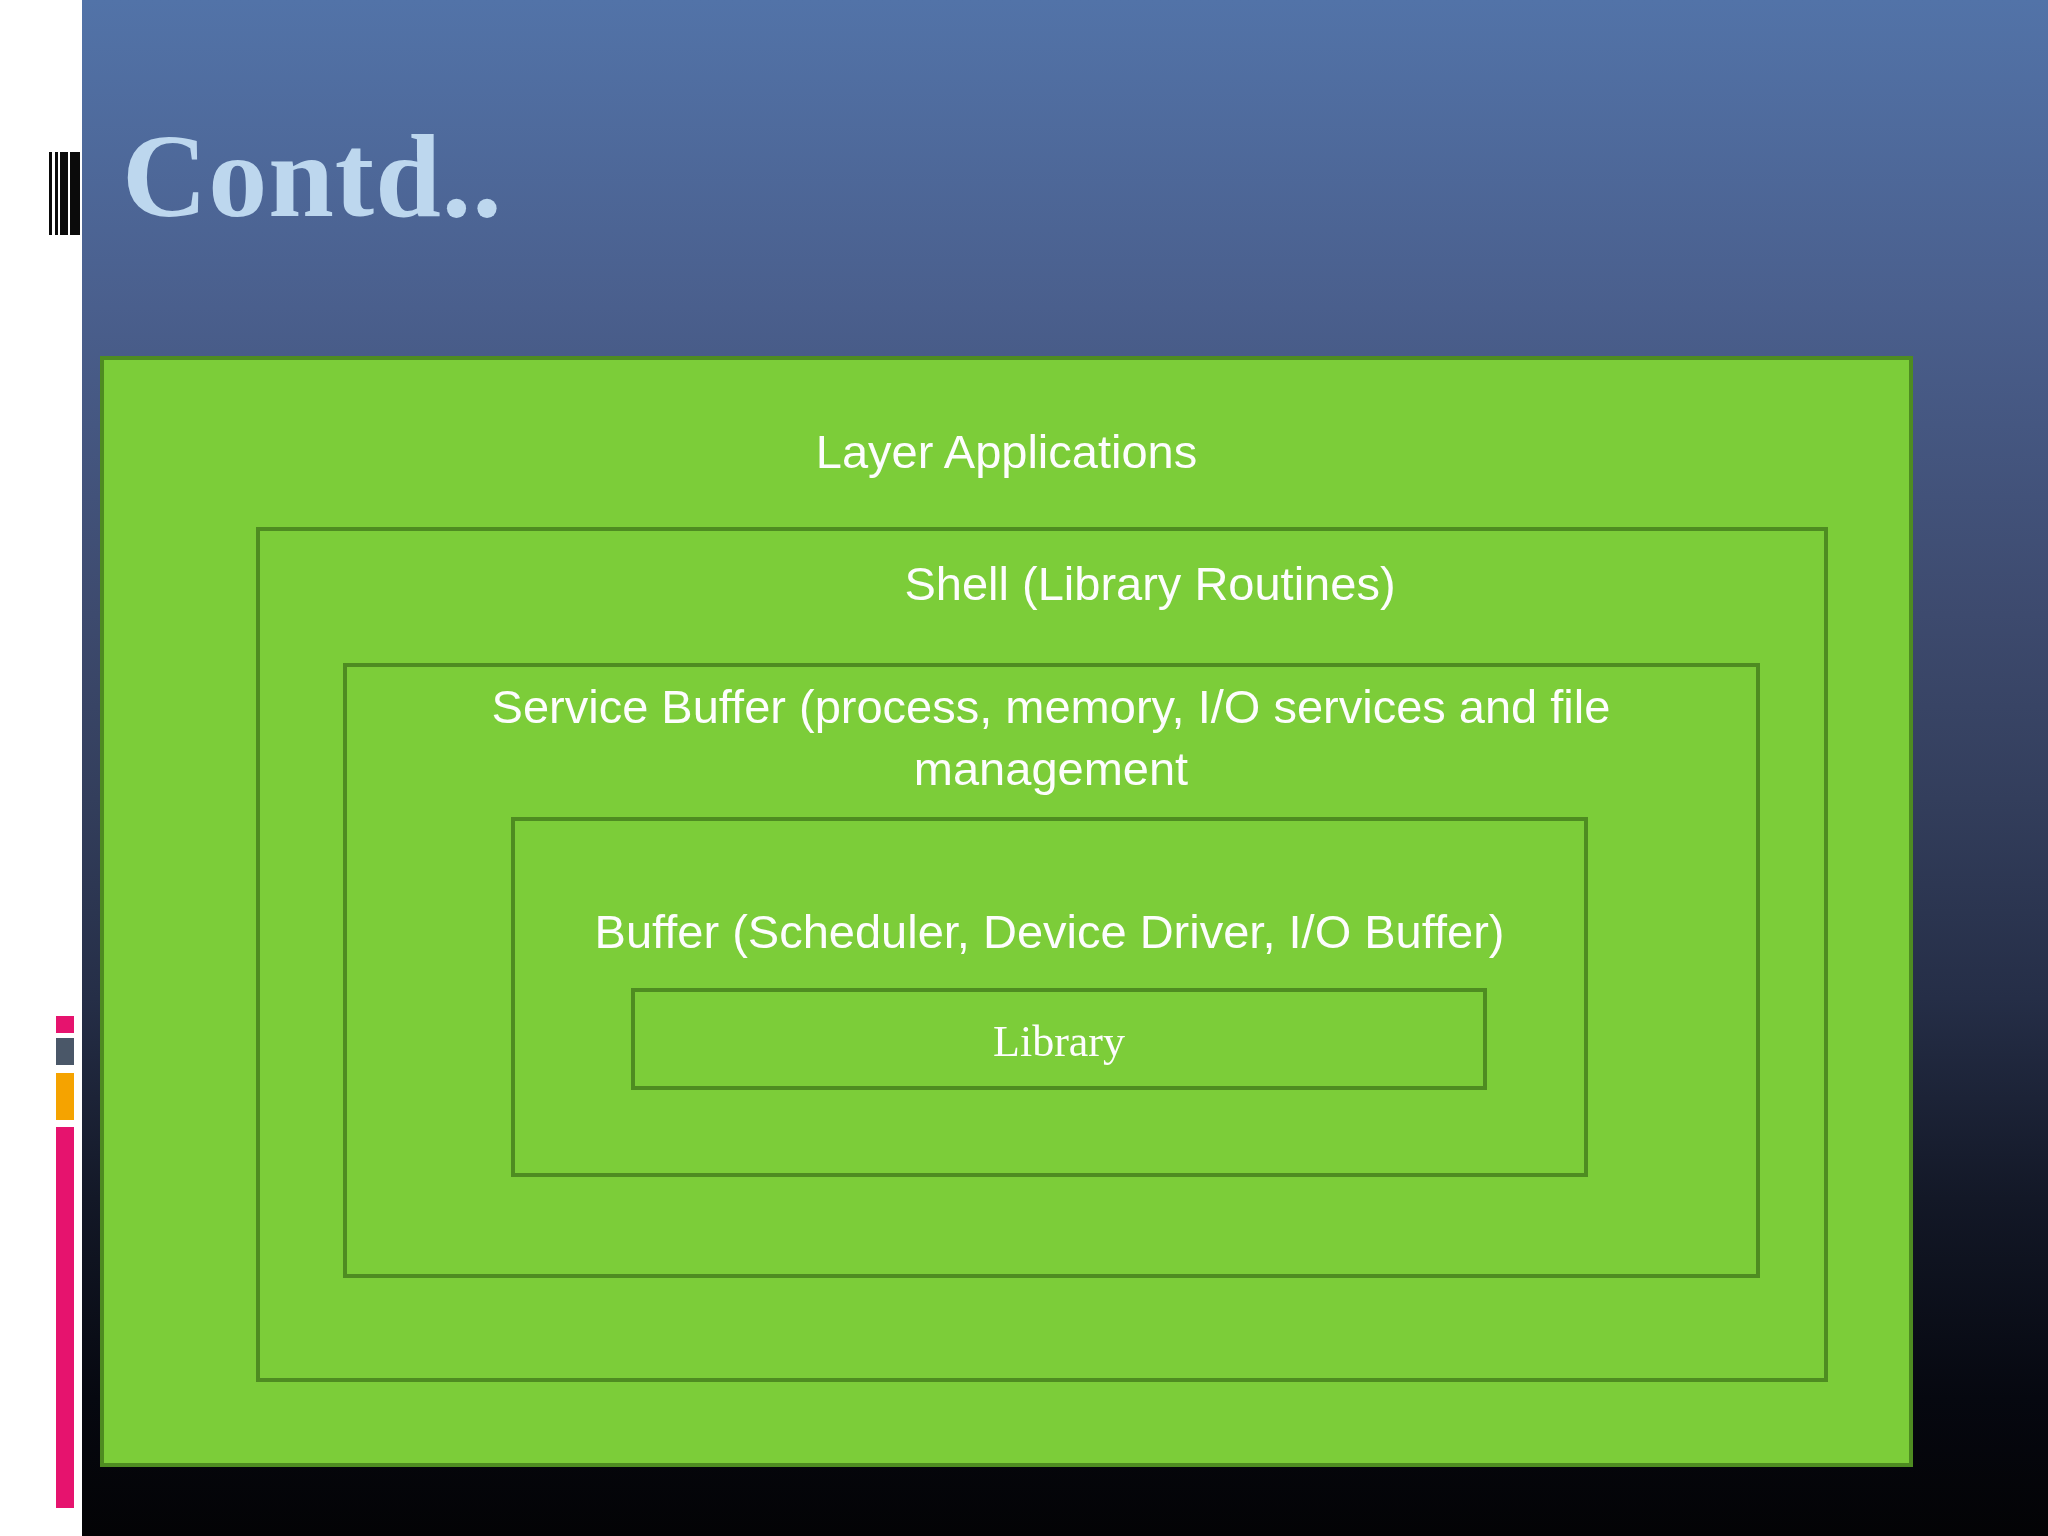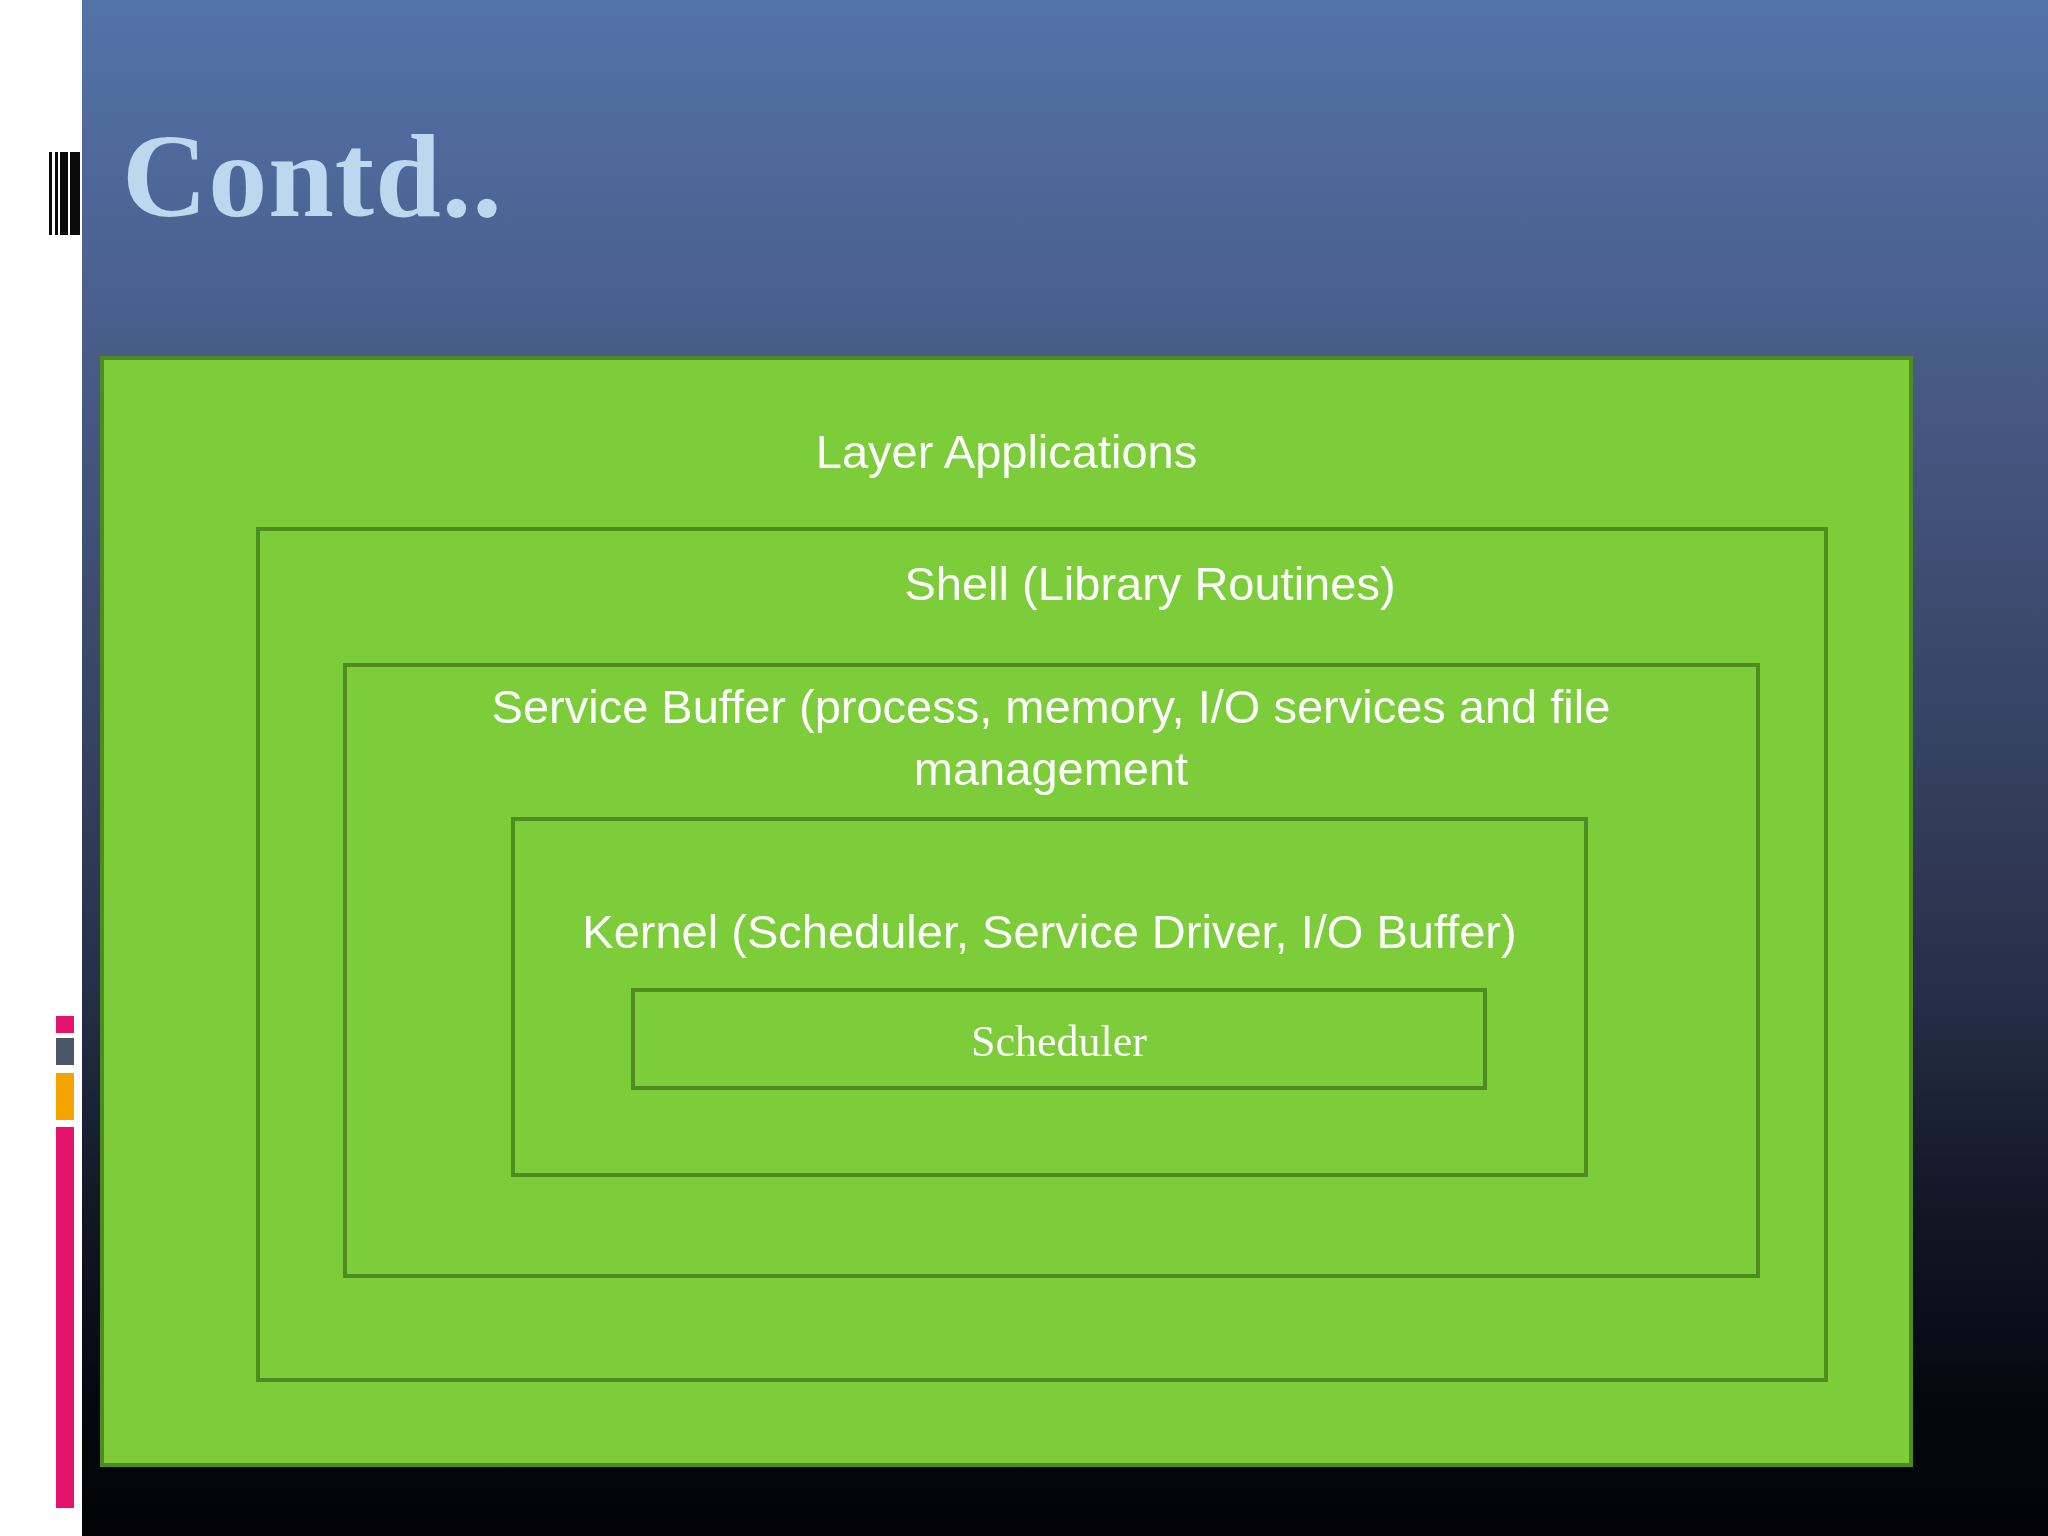--- a/index.html
+++ b/index.html
@@ -95,15 +95,15 @@
 <div>
   <div class="layer" id="box-user"></div>
   <div class="layer" id="box-shell"></div>
   <div class="layer" id="box-service"></div>
   <div class="layer" id="box-kernel"></div>
   <div class="layer" id="box-hardware"></div>
 
   <div class="layer-label" id="label-user">Layer Applications</div>
   <div class="layer-label" id="label-shell">Shell (Library Routines)</div>
   <div class="layer-label" id="label-service">Service Buffer (process, memory, I/O services and file management</div>
-  <div class="layer-label" id="label-kernel">Kernel (Scheduler, Service Driver, I/O Buffer)</div>
-  <div class="layer-label" id="label-hardware">Scheduler</div>
+  <div class="layer-label" id="label-kernel">Buffer (Scheduler, Device Driver, I/O Buffer)</div>
+  <div class="layer-label" id="label-hardware">Library</div>
 </div>
 
 </body></html>

